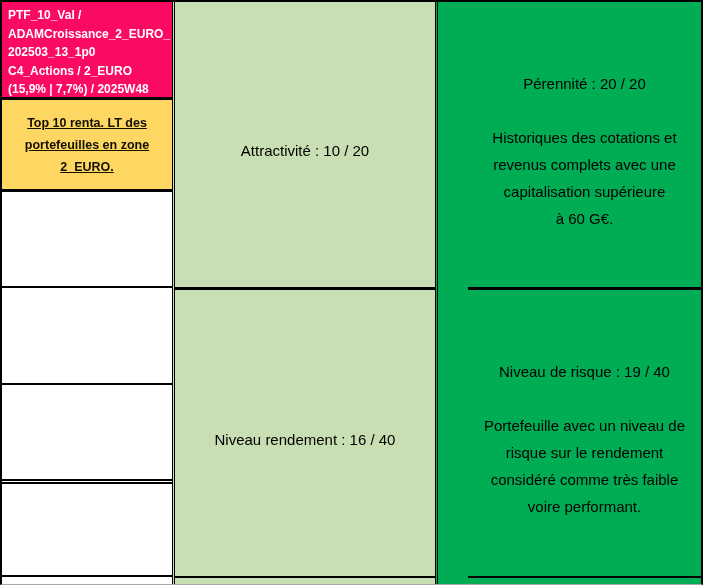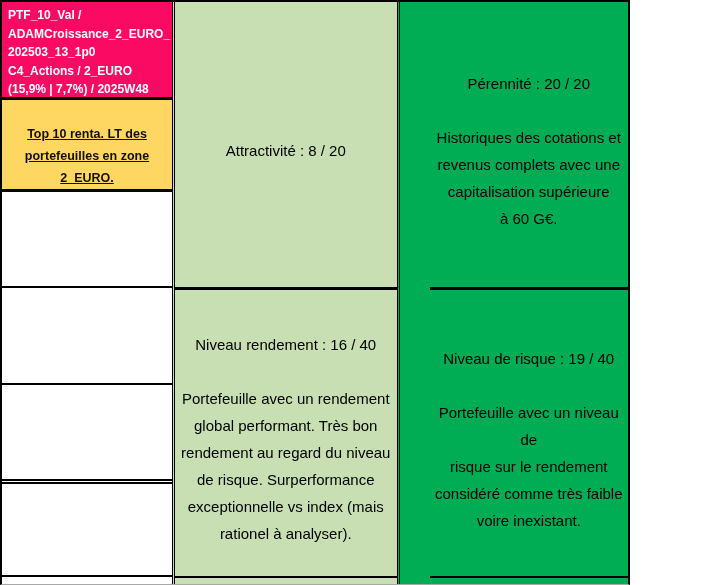--- a/index.html
+++ b/index.html
@@ -2,21 +2,21 @@
 <html><head>
 <meta charset="utf-8">
 <style>
   html, body {
     margin: 0;
     padding: 0;
     background: #ffffff;
     font-family: "Liberation Sans", sans-serif;
   }
   .sheet {
-    width: 630px;
+    width: 703px;
     height: 585px;
     box-sizing: border-box;
     border-top: 2px solid #000;
     border-left: 2px solid #000;
     border-right: 2px solid #000;
     border-bottom: 1px solid #a8a8a8;
     display: flex;
     background: #fff;
     overflow: hidden;
   }
@@ -42,21 +42,21 @@
     line-height: 18.5px;
     padding: 4px 6px;
   }
   .pink-text { white-space: pre-line; }
 
   .cell-yellow {
     height: 92px;
     background: #FED763;
     border-bottom: 3px solid #000;
     display: flex;
-    align-items: flex-end;
+    align-items: center;
     justify-content: center;
     text-align: center;
     color: #141000;
     font-weight: bold;
     font-size: 12.5px;
     line-height: 22px;
   }
   .yellow-text { white-space: pre-line; text-decoration: underline; }
 
   .cell-empty { background: #ffffff; border-bottom: 2px solid #000; }
@@ -108,45 +108,39 @@
     </div>
     <div class="cell cell-empty e1"></div>
     <div class="cell cell-empty e2"></div>
     <div class="cell cell-empty e3"></div>
     <div class="cell cell-empty e4"></div>
     <div class="sliver sliver-white"></div>
   </div>
 
   <div class="col col-mid">
     <div class="cell score-cell cell-lg cell-top">
-      <div class="score-heading">Attractivité : 8 / 20</div>
+      <div class="score-heading">Attractivité : 10 / 20</div>
     </div>
     <div class="cell score-cell cell-lg cell-bottom">
       <div class="score-heading">Niveau rendement : 16 / 40</div>
-      <div class="score-body">Portefeuille avec un rendement
-global performant. Très bon
-rendement au regard du niveau
-de risque. Surperformance
-exceptionnelle vs index (mais
-rationel à analyser).</div>
     </div>
     <div class="sliver sliver-lg"></div>
   </div>
 
   <div class="col col-right">
     <div class="cell score-cell cell-gr cell-top">
       <div class="score-heading">Pérennité : 20 / 20</div>
       <div class="score-body">Historiques des cotations et
 revenus complets avec une
 capitalisation supérieure
 à 60 G€.</div>
     </div>
     <div class="cell score-cell cell-gr cell-bottom">
       <div class="score-heading">Niveau de risque : 19 / 40</div>
       <div class="score-body">Portefeuille avec un niveau de
 risque sur le rendement
 considéré comme très faible
-voire inexistant.</div>
+voire performant.</div>
     </div>
     <div class="sliver sliver-gr"></div>
   </div>
 
 </div>
 
 </body></html>

